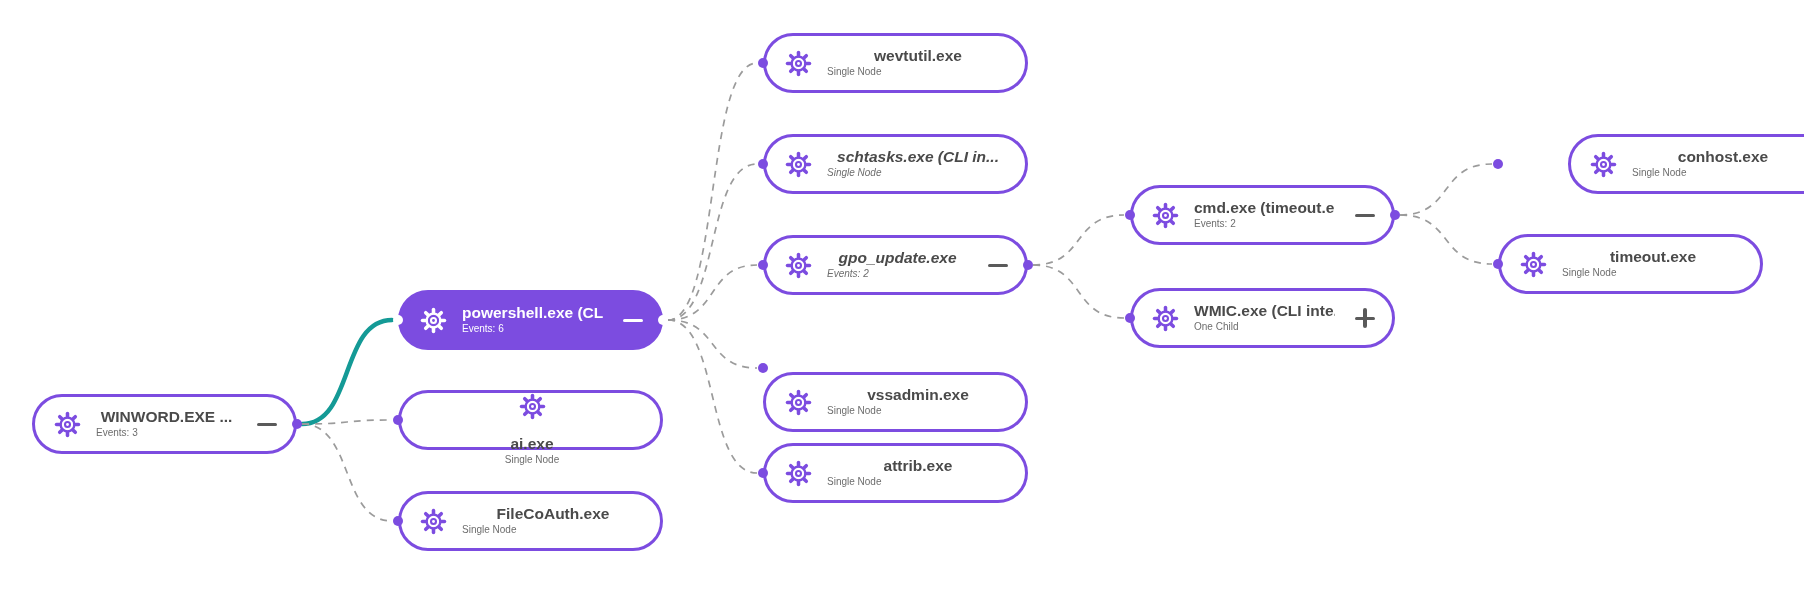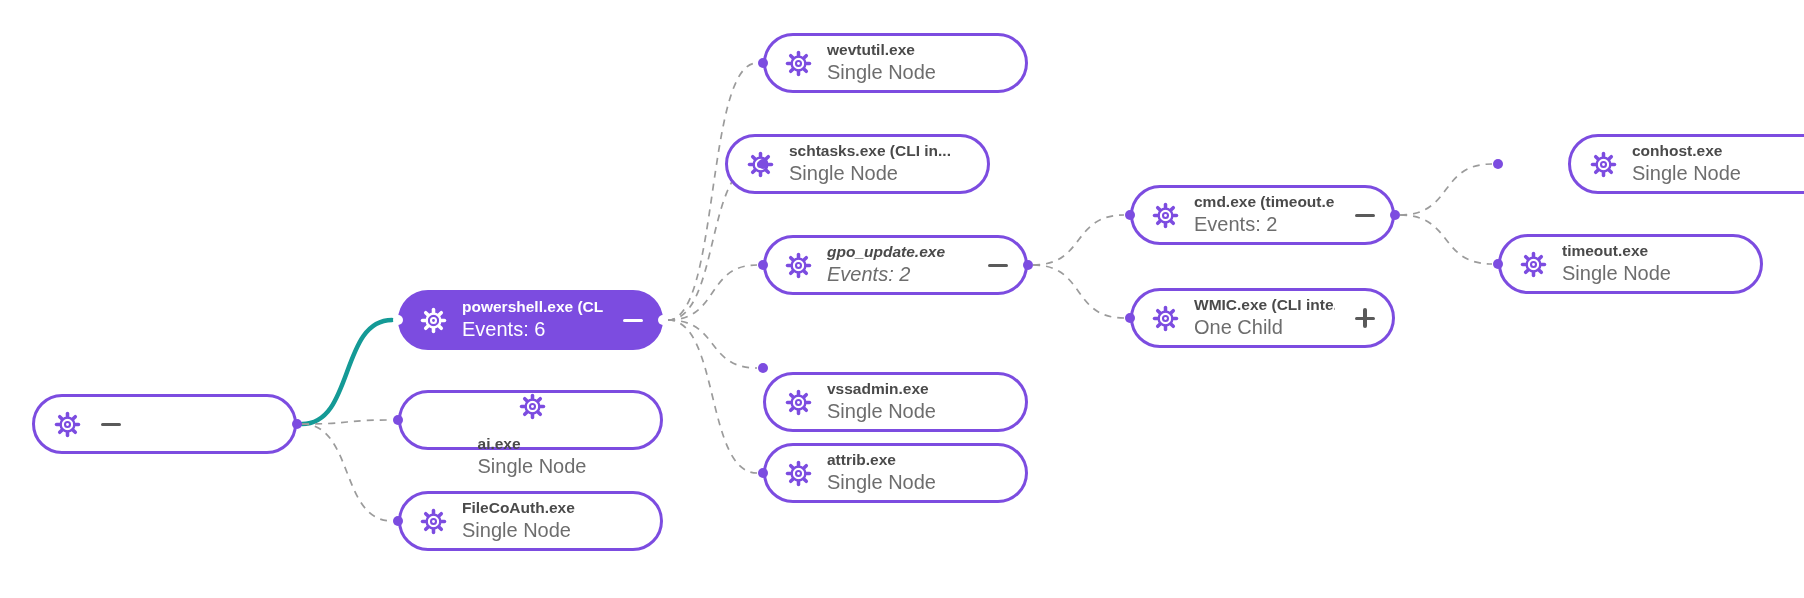--- a/index.html
+++ b/index.html
@@ -29,24 +29,24 @@
     display:flex;align-items:center;
     padding:0 16px 0 19px;
     gap:15px;
     cursor:pointer;
   }
   .node.selected{background:var(--purple);}
   .gear{flex:0 0 auto;display:flex;align-items:center;}
   .texts{flex:1 1 auto;min-width:0;line-height:1.22;}
   .title{
     font-size:15.5px;font-weight:700;color:var(--title);
-    white-space:nowrap;overflow:hidden;
+    white-space:nowrap;overflow:hidden;text-align:center;
   }
   .sub{
-    font-size:20px;font-weight:400;color:var(--sub);
+    font-size:10px;font-weight:400;color:var(--sub);
     white-space:nowrap;overflow:hidden;
   }
   .node.selected .title,.node.selected .sub{color:#ffffff;}
   .expander{
     flex:0 0 auto;
     width:22px;height:22px;
     position:relative;
     margin-left:4px;
     cursor:pointer;
   }
@@ -98,20 +98,24 @@
               <line x1="18.2" y1="18.2" x2="20.5" y2="20.5" stroke-width="3.4" stroke-linecap="round"></line>
               <line x1="13.0" y1="20.4" x2="13.0" y2="23.6" stroke-width="3.4" stroke-linecap="round"></line>
               <line x1="7.8" y1="18.2" x2="5.5" y2="20.5" stroke-width="3.4" stroke-linecap="round"></line>
               <line x1="5.6" y1="13.0" x2="2.4" y2="13.0" stroke-width="3.4" stroke-linecap="round"></line>
               <line x1="7.8" y1="7.8" x2="5.5" y2="5.5" stroke-width="3.4" stroke-linecap="round"></line>
               <line x1="13.0" y1="5.6" x2="13.0" y2="2.4" stroke-width="3.4" stroke-linecap="round"></line>
               <line x1="18.2" y1="7.8" x2="20.5" y2="5.5" stroke-width="3.4" stroke-linecap="round"></line>
             </g>
           </svg>
         </span>
+        <div class="texts">
+          <div class="title">WINWORD.EXE ...</div>
+          <div class="sub">Events: 3</div>
+        </div>
         <div class="expander"></div>
       </div>
       <div class="node selected" style="left: 398px; top: 290px;">
         <span class="gear">
           <svg width="27" height="27" viewBox="0 0 26 26" xmlns="http://www.w3.org/2000/svg">
             <g stroke="#ffffff" fill="none">
               <circle cx="13" cy="13" r="6.6" stroke-width="2.3"></circle>
               <circle cx="13" cy="13" r="2.4" stroke-width="2"></circle>
               <line x1="20.4" y1="13.0" x2="23.6" y2="13.0" stroke-width="3.4" stroke-linecap="round"></line>
               <line x1="18.2" y1="18.2" x2="20.5" y2="20.5" stroke-width="3.4" stroke-linecap="round"></line>
@@ -189,21 +193,21 @@
               <line x1="13.0" y1="5.6" x2="13.0" y2="2.4" stroke-width="3.4" stroke-linecap="round"></line>
               <line x1="18.2" y1="7.8" x2="20.5" y2="5.5" stroke-width="3.4" stroke-linecap="round"></line>
             </g>
           </svg>
         </span>
         <div class="texts">
           <div class="title">wevtutil.exe</div>
           <div class="sub">Single Node</div>
         </div>
       </div>
-      <div class="node" style="left: 725px; top: 134px;">
+      <div class="node" style="left: 763px; top: 134px; font-style: italic;">
         <span class="gear">
           <svg width="27" height="27" viewBox="0 0 26 26" xmlns="http://www.w3.org/2000/svg">
             <g stroke="#7c4ce0" fill="none">
               <circle cx="13" cy="13" r="6.6" stroke-width="2.3"></circle>
               <circle cx="13" cy="13" r="2.4" stroke-width="2"></circle>
               <line x1="20.4" y1="13.0" x2="23.6" y2="13.0" stroke-width="3.4" stroke-linecap="round"></line>
               <line x1="18.2" y1="18.2" x2="20.5" y2="20.5" stroke-width="3.4" stroke-linecap="round"></line>
               <line x1="13.0" y1="20.4" x2="13.0" y2="23.6" stroke-width="3.4" stroke-linecap="round"></line>
               <line x1="7.8" y1="18.2" x2="5.5" y2="20.5" stroke-width="3.4" stroke-linecap="round"></line>
               <line x1="5.6" y1="13.0" x2="2.4" y2="13.0" stroke-width="3.4" stroke-linecap="round"></line>

